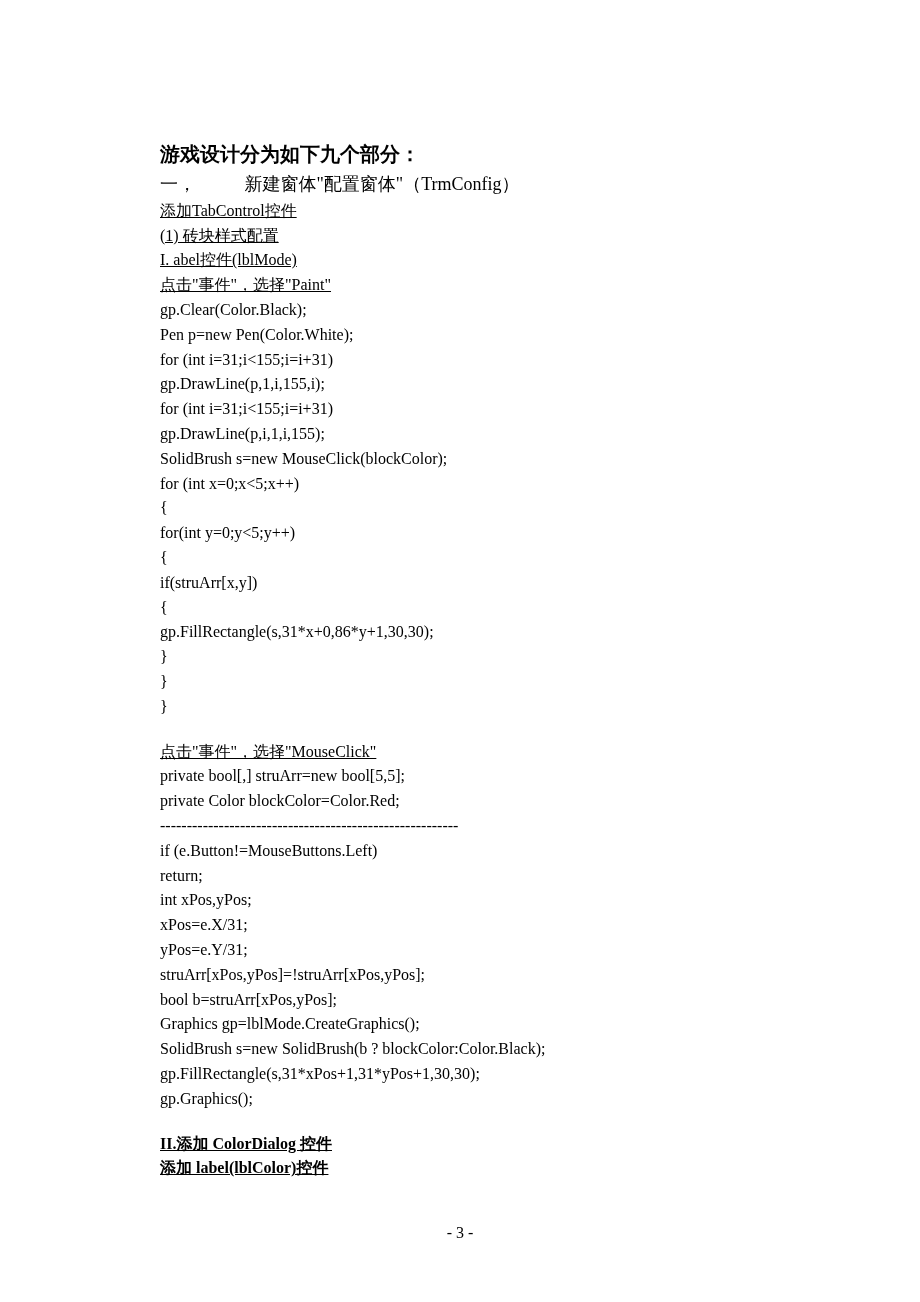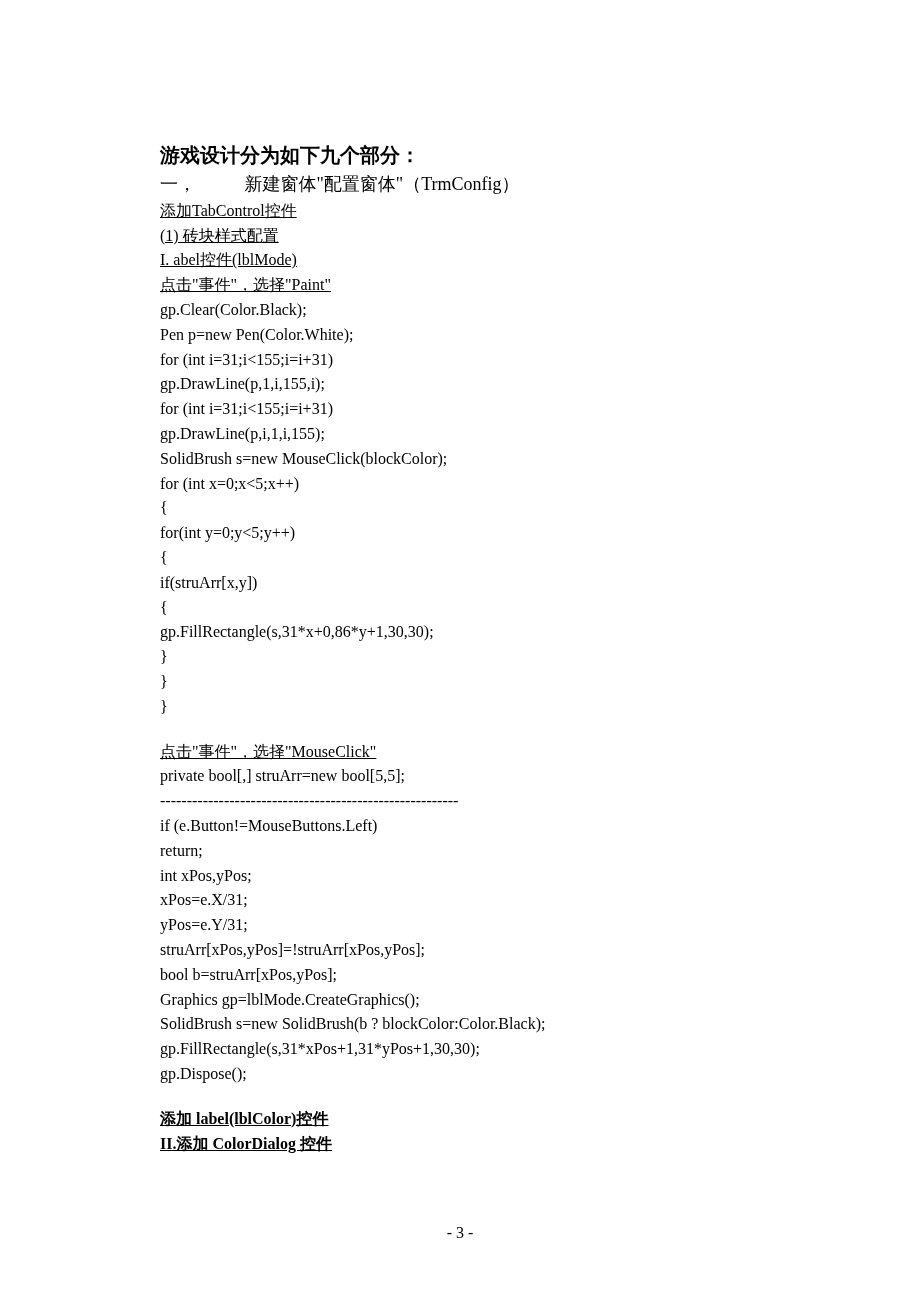--- a/index.html
+++ b/index.html
@@ -13,21 +13,21 @@
     box-sizing: border-box;
     position: relative;
   }
   .page {
     padding: 140px 160px 0 160px;
     box-sizing: border-box;
     font-size: 16px;
     line-height: 1.55;
   }
   .title {
-    font-family: Liberation Serif, serif;
+    font-family: Liberation Mono, monospace;
     font-weight: bold;
     font-size: 20px;
     margin-bottom: 6px;
   }
   .section-head {
     font-family: "SimSun", serif;
     font-size: 18px;
     margin: 2px 0;
   }
   .section-head .num {
@@ -89,33 +89,34 @@
   <div class="code line">gp.FillRectangle(s,31*x+0,86*y+1,30,30);</div>
   <div class="code line">}</div>
   <div class="code line">}</div>
   <div class="code line">}</div>
 
   <div class="spacer"></div>
 
   <div class="cn line">点击"事件"，选择"MouseClick"</div>
 
   <div class="code line">private bool[,] struArr=new bool[5,5];</div>
+  <div class="code line">private Color blockColor=Color.Red;</div>
   <div class="code line">--------------------------------------------------------</div>
   <div class="code line">if (e.Button!=MouseButtons.Left)</div>
   <div class="code line">return;</div>
   <div class="code line">int xPos,yPos;</div>
   <div class="code line">xPos=e.X/31;</div>
   <div class="code line">yPos=e.Y/31;</div>
   <div class="code line">struArr[xPos,yPos]=!struArr[xPos,yPos];</div>
   <div class="code line">bool b=struArr[xPos,yPos];</div>
   <div class="code line">Graphics gp=lblMode.CreateGraphics();</div>
   <div class="code line">SolidBrush s=new SolidBrush(b ? blockColor:Color.Black);</div>
   <div class="code line">gp.FillRectangle(s,31*xPos+1,31*yPos+1,30,30);</div>
-  <div class="code line">gp.Dispose();</div>
+  <div class="code line">gp.Graphics();</div>
 
   <div class="spacer"></div>
 
+  <div class="cn bold line">II.添加 ColorDialog 控件</div>
   <div class="cn bold line">添加 label(lblColor)控件</div>
-  <div class="cn bold line">II.添加 ColorDialog 控件</div>
 
 </div>
 
 <div class="page-num">- 3 -</div>
 
 </body></html>

